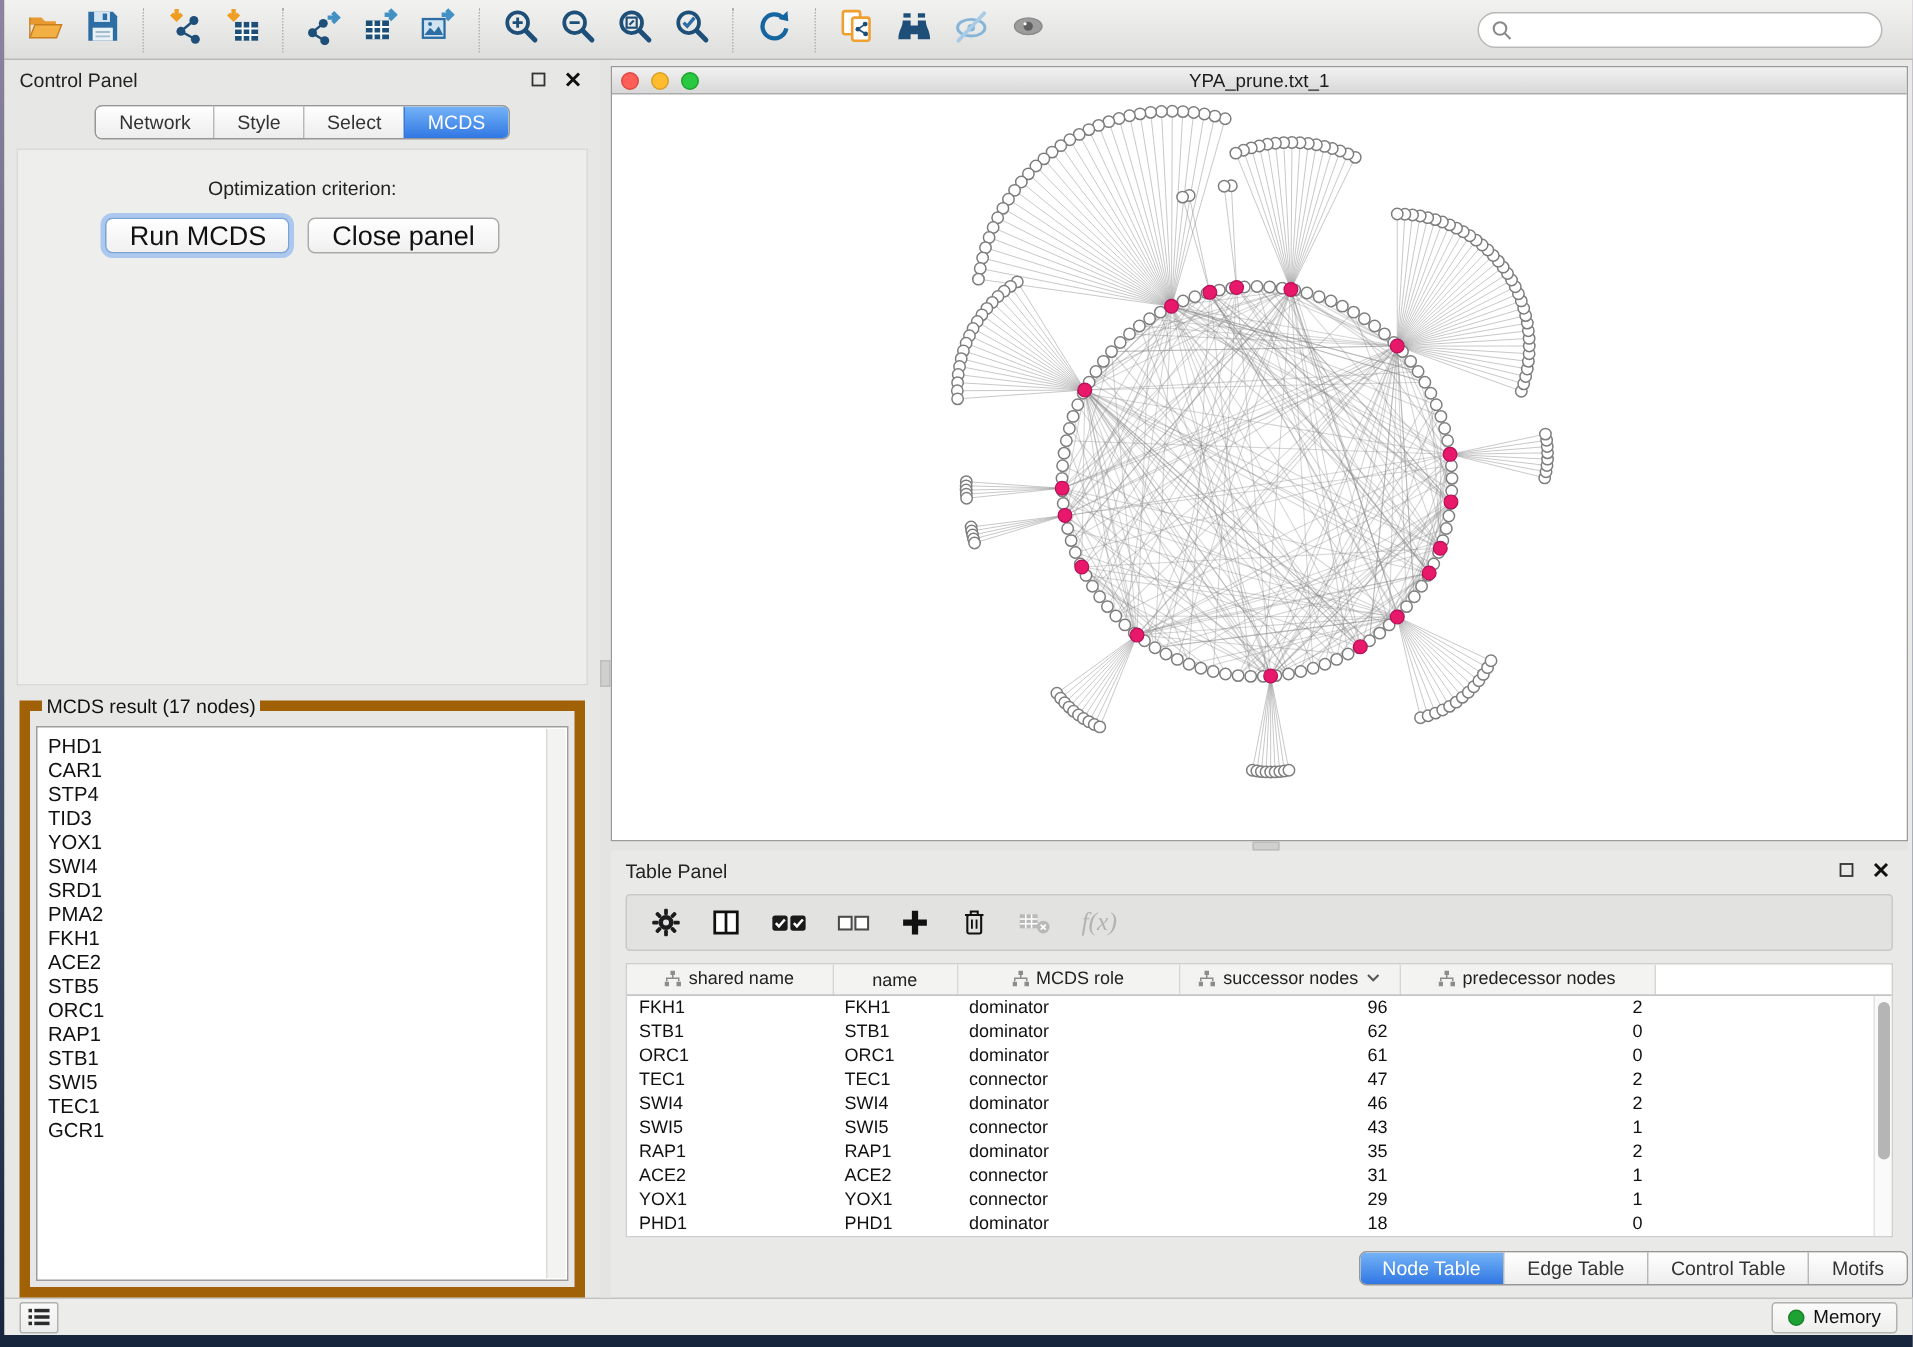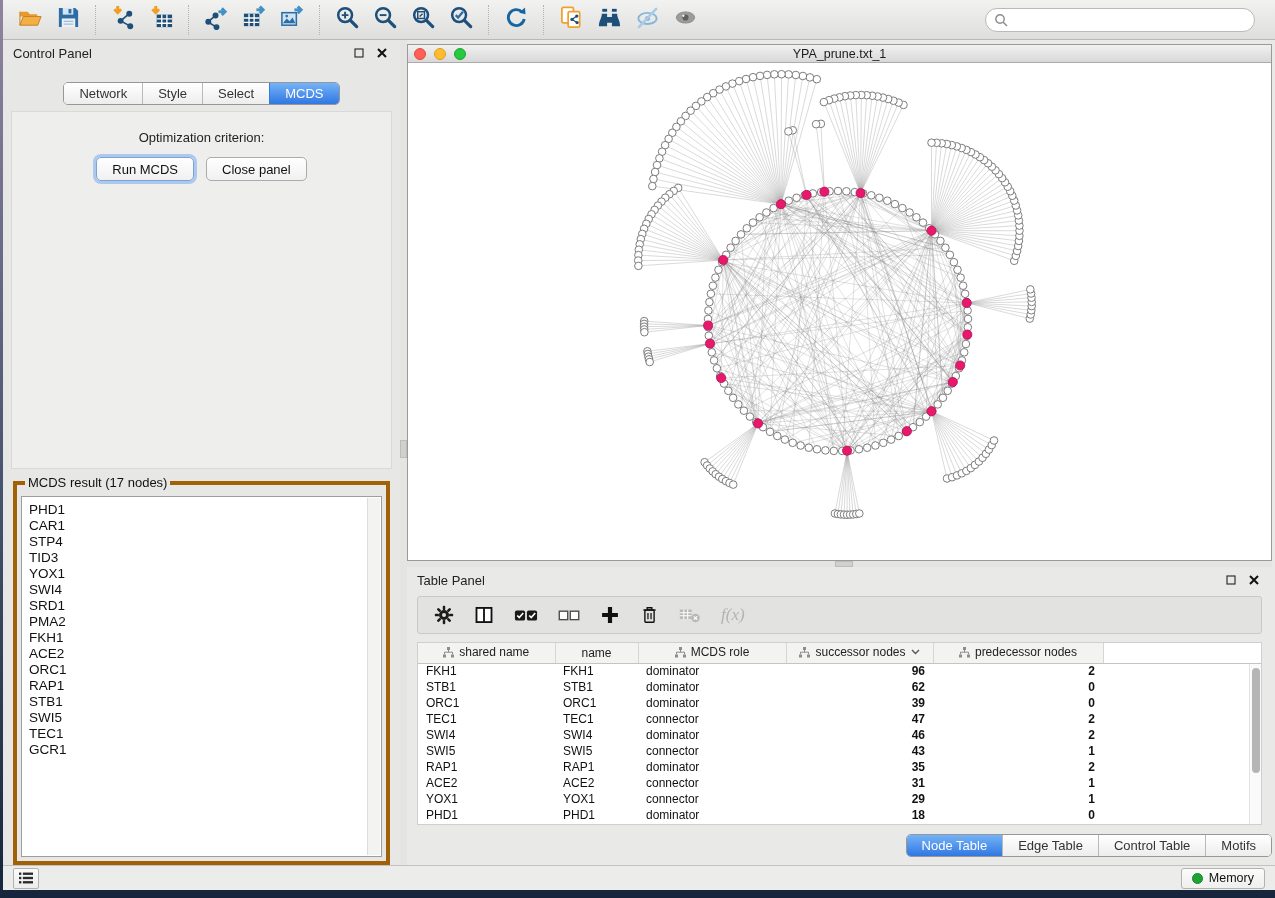--- a/index.html
+++ b/index.html
@@ -24,41 +24,41 @@
 
   
   .main { flex:1; display:flex; min-height:0; }
 
   
   .cpanel { width:397px; flex:0 0 397px; display:flex; flex-direction:column; background:#e7e7e6; }
   .panel-titlebar { height:26px; display:flex; align-items:center; padding:0 10px;
     font-size:13px; color:#222; }
   .panel-titlebar .flex1 { flex:1; }
   .wbtn { width:16px; height:16px; display:flex; align-items:center; justify-content:center; margin-left:7px; }
-  .cp-tabs-row { display:flex; justify-content:center; margin:16px 0 6px; }
+  .cp-tabs-row { display:flex; justify-content:center; margin:4px 0 6px; }
   .seg { display:inline-flex; border:1px solid #979797; border-radius:5px; overflow:hidden;
     background:#fff; }
   .seg .tab { padding:3px 15px; font-size:13px; color:#333; background:linear-gradient(180deg,#ffffff,#ededed);
     border-left:1px solid #b9b9b9; cursor:default; white-space:nowrap; }
   .seg .tab:first-child { border-left:none; }
   .seg .tab.active { background:linear-gradient(180deg,#74b3f7,#3177e3); color:#fff;
     border-left-color:#3a79d8; }
   .cp-body { margin:0 8px; background:#eeeeec; border:1px solid #d9d9d8; flex:0 0 358px;
     display:flex; flex-direction:column; align-items:center; }
   .opt-label { margin-top:18px; font-size:13px; color:#222; }
   .dropdown { margin-top:10px; width:316px; height:23px; background:#fff; border:1px solid #acacac;
     border-radius:5px; display:flex; align-items:center; overflow:hidden; }
   .dropdown .dval { flex:1; font-size:13px; color:#111; padding:0 9px; white-space:nowrap; }
   .dropdown .stepper { width:20px; height:23px; background:linear-gradient(180deg,#5c9bf2,#2f6fe0);
     display:flex; flex-direction:column; align-items:center; justify-content:center; gap:2px; }
   .btn-row { margin-top:12px; display:flex; gap:12px; }
-  .pushbtn { height:24px; padding:0 15px; font-size:13px; color:#111; background:linear-gradient(180deg,#ffffff,#f0f0f0);
+  .pushbtn { height:24px; padding:0 15px; font-size:18px; color:#111; background:linear-gradient(180deg,#ffffff,#f0f0f0);
     border:1px solid #ababab; border-radius:5px; font-family:"Liberation Sans",sans-serif; }
   .pushbtn.focused { box-shadow:0 0 0 3px rgba(120,170,240,.55); border-color:#7aa4d8; }
-  .result-fieldset { margin:6px 10px 0; border:4px solid #a16207; flex:1; position:relative;
+  .result-fieldset { margin:6px 10px 0; border:7px solid #a16207; flex:1; position:relative;
     padding:8px 4px 4px; }
   .result-fieldset legend { font-size:13px; color:#111; padding:0 3px; margin-left:4px; }
   .result-list { position:absolute; left:4px; right:4px; top:6px; bottom:4px; background:#fff;
     border:1px solid #9d9d9d; overflow:hidden; }
   .result-list ul { list-style:none; padding:5px 0 0 7px; }
   .result-list li { font-size:13.5px; line-height:16px; color:#111; }
   .result-scroll { position:absolute; top:1px; right:1px; bottom:1px; width:13px; background:#f3f3f2;
     border-left:1px solid #dcdcdc; }
 
   
@@ -94,21 +94,21 @@
   .tablewrap { margin:8px 10px 0; flex:1; background:#fff; border:1px solid #cfcfcf;
     position:relative; overflow:hidden; }
   table.nodetable { border-collapse:collapse; width:100%; table-layout:fixed; }
   table.nodetable th { height:20px; background:#f3f3f2; border-bottom:1px solid #c4c4c4;
     border-right:1px solid #d6d6d5; font-size:12px; font-weight:normal; color:#222;
     text-align:center; white-space:nowrap; overflow:hidden; }
   table.nodetable th.filler { background:#fff; border-right:none; }
   th .hwrap { display:inline-flex; align-items:center; gap:5px; }
   table.nodetable td { height:16px; font-size:12px; color:#111; padding:0 8px;
     white-space:nowrap; overflow:hidden; }
-  td.num { text-align:right; padding-right:14px;font-weight:bold; }
+  td.num { text-align:right; padding-right:14px; }
   .tscroll { position:absolute; top:21px; right:0; bottom:0; width:12px; background:#fafafa;
     border-left:1px solid #e2e2e2; }
   .tscroll .thumb { position:absolute; top:4px; left:1.5px; width:8px; height:105px;
     background:#b5b5b5; border-radius:5px; }
   .tp-tabs-row { display:flex; justify-content:flex-end; margin:9px 0 8px; }
 
   
   .statusbar { height:25px; flex:0 0 25px; background:#ececeb; border-top:1px solid #c2c2c1;
     display:flex; align-items:center; padding:0 10px; }
   .sq-btn { width:26px; height:21px; border:1px solid #b2b2b1; background:linear-gradient(180deg,#fafafa,#ededed);
@@ -315,20 +315,21 @@
               <li>PHD1</li>
               <li>CAR1</li>
               <li>STP4</li>
               <li>TID3</li>
               <li>YOX1</li>
               <li>SWI4</li>
               <li>SRD1</li>
               <li>PMA2</li>
               <li>FKH1</li>
               <li>ACE2</li>
+              <li>STB5</li>
               <li>ORC1</li>
               <li>RAP1</li>
               <li>STB1</li>
               <li>SWI5</li>
               <li>TEC1</li>
               <li>GCR1</li>
             </ul>
           <div class="result-scroll"></div>
         </div>
       </fieldset>
@@ -1206,21 +1207,21 @@
                   <td>STB1</td>
                   <td>dominator</td>
                   <td class="num">62</td>
                   <td class="num">0</td>
                   <td></td>
                 </tr>
                 <tr>
                   <td>ORC1</td>
                   <td>ORC1</td>
                   <td>dominator</td>
-                  <td class="num">39</td>
+                  <td class="num">61</td>
                   <td class="num">0</td>
                   <td></td>
                 </tr>
                 <tr>
                   <td>TEC1</td>
                   <td>TEC1</td>
                   <td>connector</td>
                   <td class="num">47</td>
                   <td class="num">2</td>
                   <td></td>

